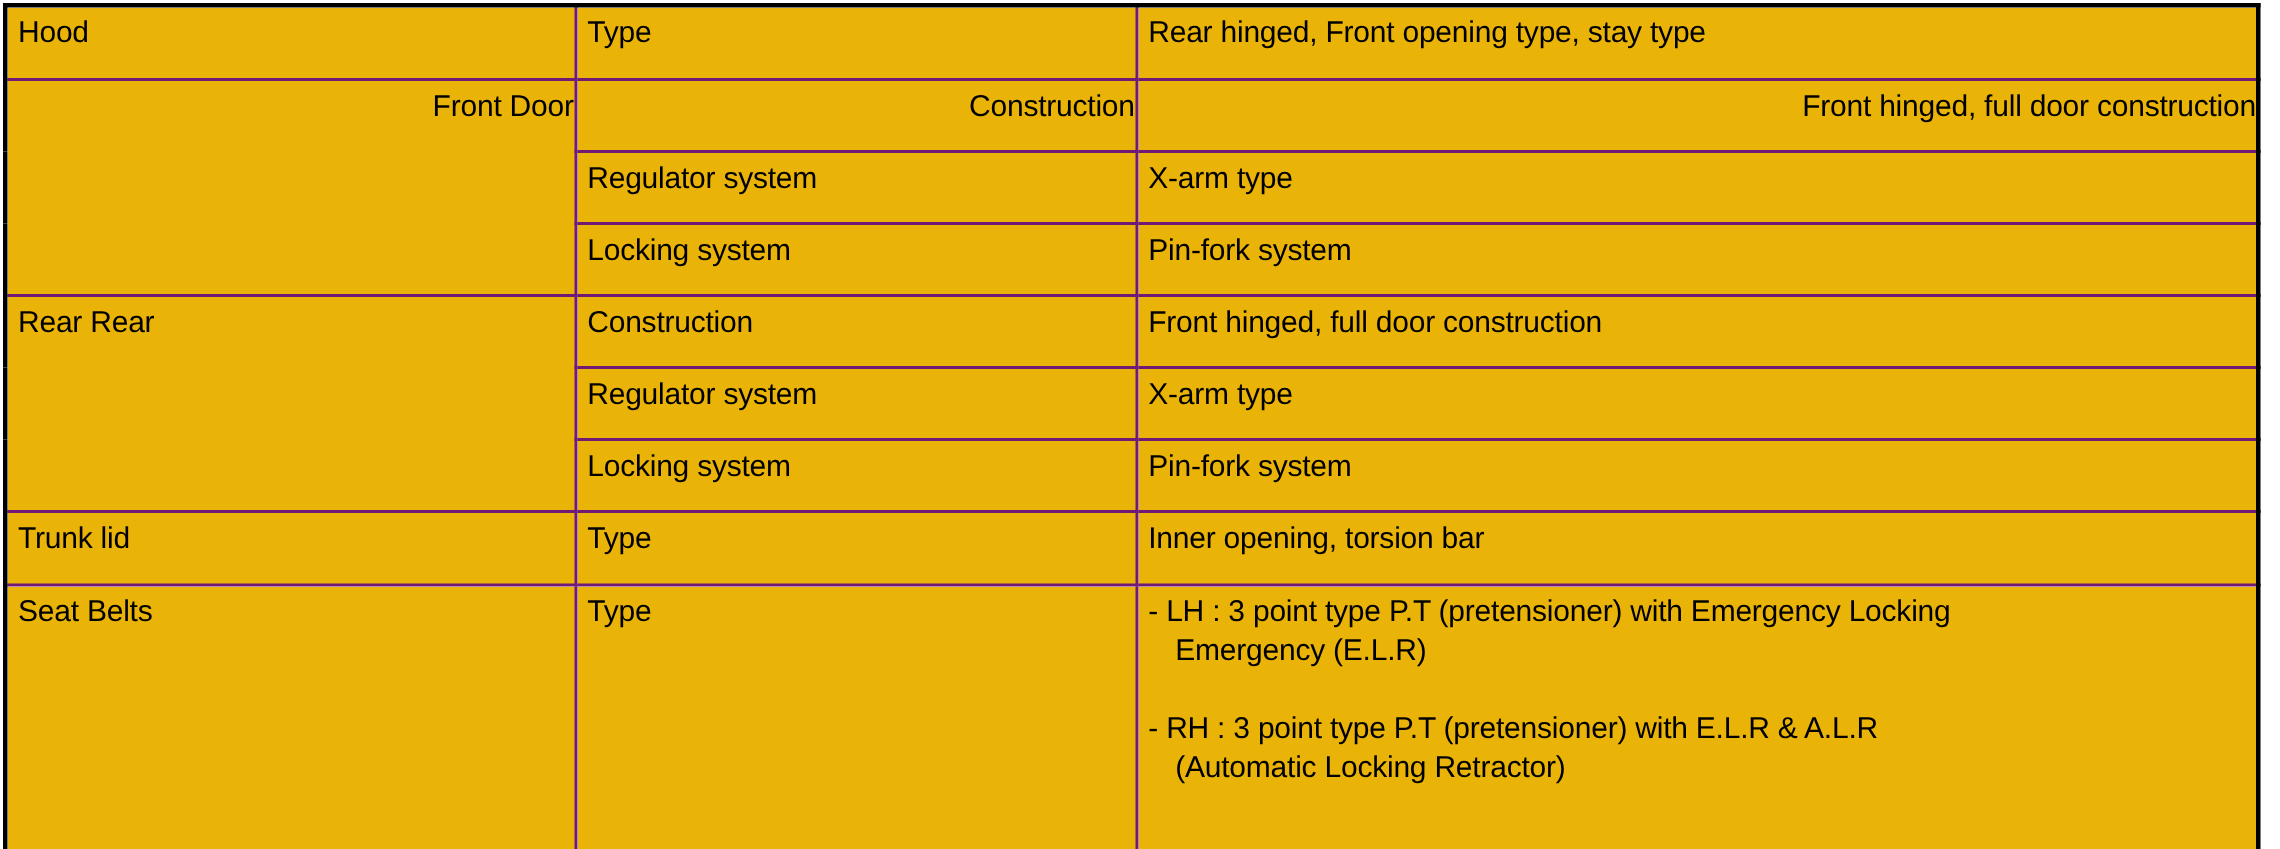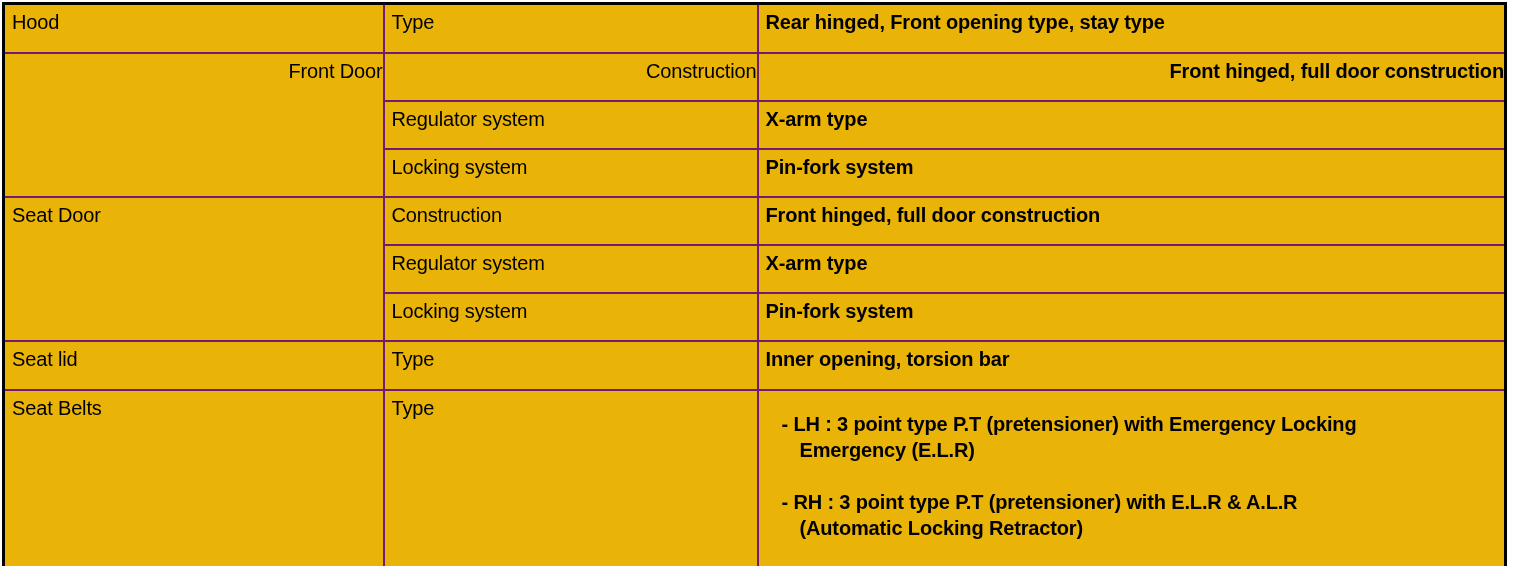--- a/index.html
+++ b/index.html
@@ -61,25 +61,25 @@
   tr.r-rd-lock       td { height: 42px; }
   tr.r-trunk         td { height: 43px; }
   tr.r-sb-front      td { height: 173px; }
   tr.r-sb-rear       td { height: 43px; }
 
   .group-cell, .item-cell {
     white-space: nowrap;
     overflow: hidden;
   }
 
-  .value-cell { overflow: hidden; font-weight: bold; }
+  .value-cell { overflow: hidden; }
 
   
   .belt-block {
-    margin: 16px;
+    margin: 0;
     padding: 0;
   }
   .belt-line {
     display: block;
     white-space: nowrap;
   }
   .belt-cont {
     display: block;
     white-space: nowrap;
     padding-left: 18px;
@@ -115,35 +115,35 @@
       <tr class="r-fd-reg">
         <td class="item-cell">Regulator system</td>
         <td class="value-cell">X-arm type</td>
       </tr>
       <tr class="r-fd-lock">
         <td class="item-cell">Locking system</td>
         <td class="value-cell">Pin-fork system</td>
       </tr>
 
       <tr class="r-rd-const">
-        <td class="group-cell" rowspan="3">Seat Door</td>
+        <td class="group-cell" rowspan="3">Rear Rear</td>
         <td class="item-cell">Construction</td>
         <td class="value-cell">Front hinged, full door construction</td>
       </tr>
       <tr class="r-rd-reg">
         <td class="item-cell">Regulator system</td>
         <td class="value-cell">X-arm type</td>
       </tr>
       <tr class="r-rd-lock">
         <td class="item-cell">Locking system</td>
         <td class="value-cell">Pin-fork system</td>
       </tr>
 
       <tr class="r-trunk">
-        <td class="group-cell" rowspan="1">Seat lid</td>
+        <td class="group-cell" rowspan="1">Trunk lid</td>
         <td class="item-cell">Type</td>
         <td class="value-cell">Inner opening, torsion bar</td>
       </tr>
 
       <tr class="r-sb-front">
         <td class="group-cell" rowspan="2">Seat Belts</td>
         <td class="item-cell">Type</td>
         <td class="value-cell">
           <div class="belt-block">
             <span class="belt-line">- LH : 3 point type P.T (pretensioner) with Emergency Locking</span>

